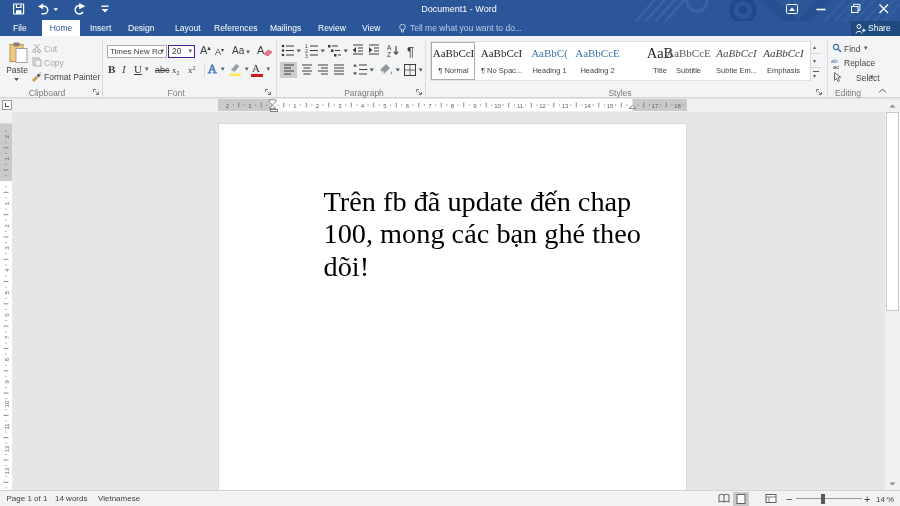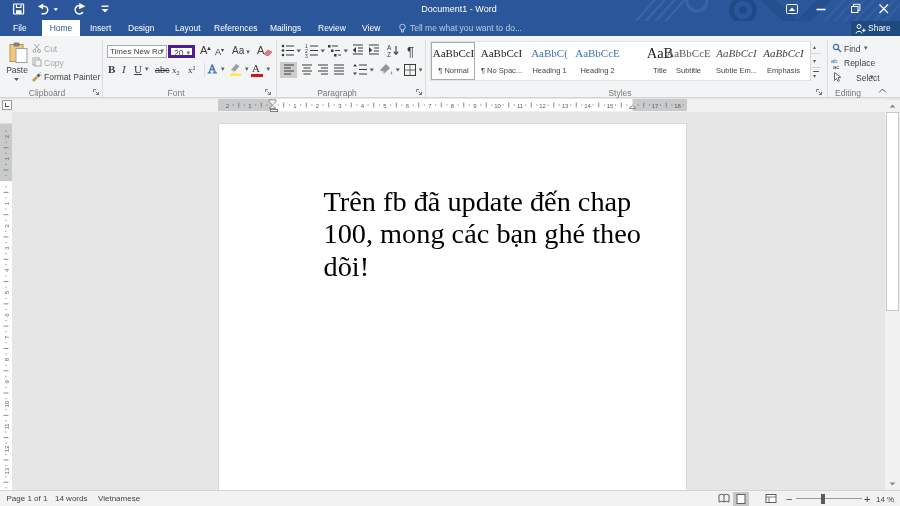--- a/index.html
+++ b/index.html
@@ -148,21 +148,21 @@
   <div class="btxt" style="left:44px; top:36px;">Format Painter</div>
   <div class="glabel" style="left:8px; width:78px;">Clipboard</div>
   <svg class="launcher" style="left:93px; top:53px;" viewBox="0 0 7 7">
       <g stroke="#7c7c7c" fill="none" stroke-width="1">
         <path d="M0.5 3 V0.5 H3"></path>
         <path d="M2.5 2.5 L5.5 5.5 M5.5 2.8 v2.7 h-2.7"></path>
       </g>
     </svg>
 
   <div class="abs" style="left:107px; top:9px; width:60px; height:13px; background:#fff; border:1px solid #ababab; font-size:8px; color:#3f3f3f; line-height:11px; padding-left:2px; white-space:nowrap; overflow:hidden;">Times New Ro <span style="position:absolute; right:2px; top:-1px; color:#6a6a6a; font-size:7px;">▾</span></div>
-  <div class="abs" style="left:168px; top:9px; width:27px; height:13px; background:#fff; border:3px solid #4c1d95; font-size:8.5px; color:#3f3f3f; line-height:11px; padding-left:3px;">20 <span style="position:absolute; right:2px; top:-1px; color:#6a6a6a; font-size:7px;">▾</span></div>
+  <div class="abs" style="left:168px; top:9px; width:27px; height:13px; background:#fff; border:1px solid #4c1d95; font-size:8.5px; color:#3f3f3f; line-height:11px; padding-left:3px;">20 <span style="position:absolute; right:2px; top:-1px; color:#6a6a6a; font-size:7px;">▾</span></div>
   <div class="abs" style="left:200px; top:8px; font-size:11px; color:#3b3b3b;">A<span style="font-size:7px; vertical-align:4px;">▴</span></div>
   <div class="abs" style="left:215px; top:10px; font-size:9px; color:#3b3b3b;">A<span style="font-size:6px; vertical-align:3px;">▾</span></div>
   <div class="abs" style="left:232px; top:9px; font-size:10px; color:#3b3b3b;">Aa<span style="font-size:7px; color:#5c5c5c;"> ▾</span></div>
   <div class="abs" style="left:257px; top:8px; font-size:11px; color:#3b3b3b;">A</div>
   <svg width="10" height="7" style="position:absolute;left:263px;top:13px;">
       <path d="M1 5 l4 -4 l4 2 l-4 4 z" fill="#e8788a" stroke="#c2556a" stroke-width="0.7"></path>
     </svg>
   <div class="abs" style="left:108px; top:27px; font-size:11px; font-weight:bold; color:#3b3b3b; font-family:'Liberation Serif',serif;">B</div>
   <div class="abs" style="left:122px; top:27px; font-size:11px; font-style:italic; color:#3b3b3b; font-family:'Liberation Serif',serif;">I</div>
   <div class="abs" style="left:134px; top:27px; font-size:11px; text-decoration:underline; color:#3b3b3b; font-family:'Liberation Serif',serif;">U</div>
@@ -261,21 +261,21 @@
     <path d="M98 8 l5 2 l-2 2 z" fill="#d9dadb"></path>
     <path d="M109.5 9 q1.5 2.5 0 3.5 q-1.5 -1 0 -3.5" fill="#8f969c"></path>
     <path d="M113.5 6.5 h4.5 l-2.25 3 z" fill="#5c5c5c"></path>
 
     <g stroke="#3b3b3b" stroke-width="1" fill="none">
       <rect x="122.5" y="2.5" width="11" height="11"></rect>
       <path d="M128 2.5 v11 M122.5 8 h11" stroke-width="0.7"></path>
     </g>
     <path d="M136.5 6.5 h4.5 l-2.25 3 z" fill="#5c5c5c"></path>
   </svg>
-  <div class="glabel" style="left:297px; width:80px;">Paragraph</div>
+  <div class="glabel" style="left:324px; width:80px;">Paragraph</div>
   <svg class="launcher" style="left:416px; top:53px;" viewBox="0 0 7 7">
       <g stroke="#7c7c7c" fill="none" stroke-width="1">
         <path d="M0.5 3 V0.5 H3"></path>
         <path d="M2.5 2.5 L5.5 5.5 M5.5 2.8 v2.7 h-2.7"></path>
       </g>
     </svg>
 
   <div class="abs" style="left:430px; top:5px; width:381px; height:40px; background:#fff; border:1px solid #e2e2e2;"></div>
   <div class="abs" style="left:431px; top:6px; width:44px; height:38px; border:1px solid #ababab; background:#fff;"></div>
   <div class="style-item abs" style="left:431px; top:9px; width:45px;">

